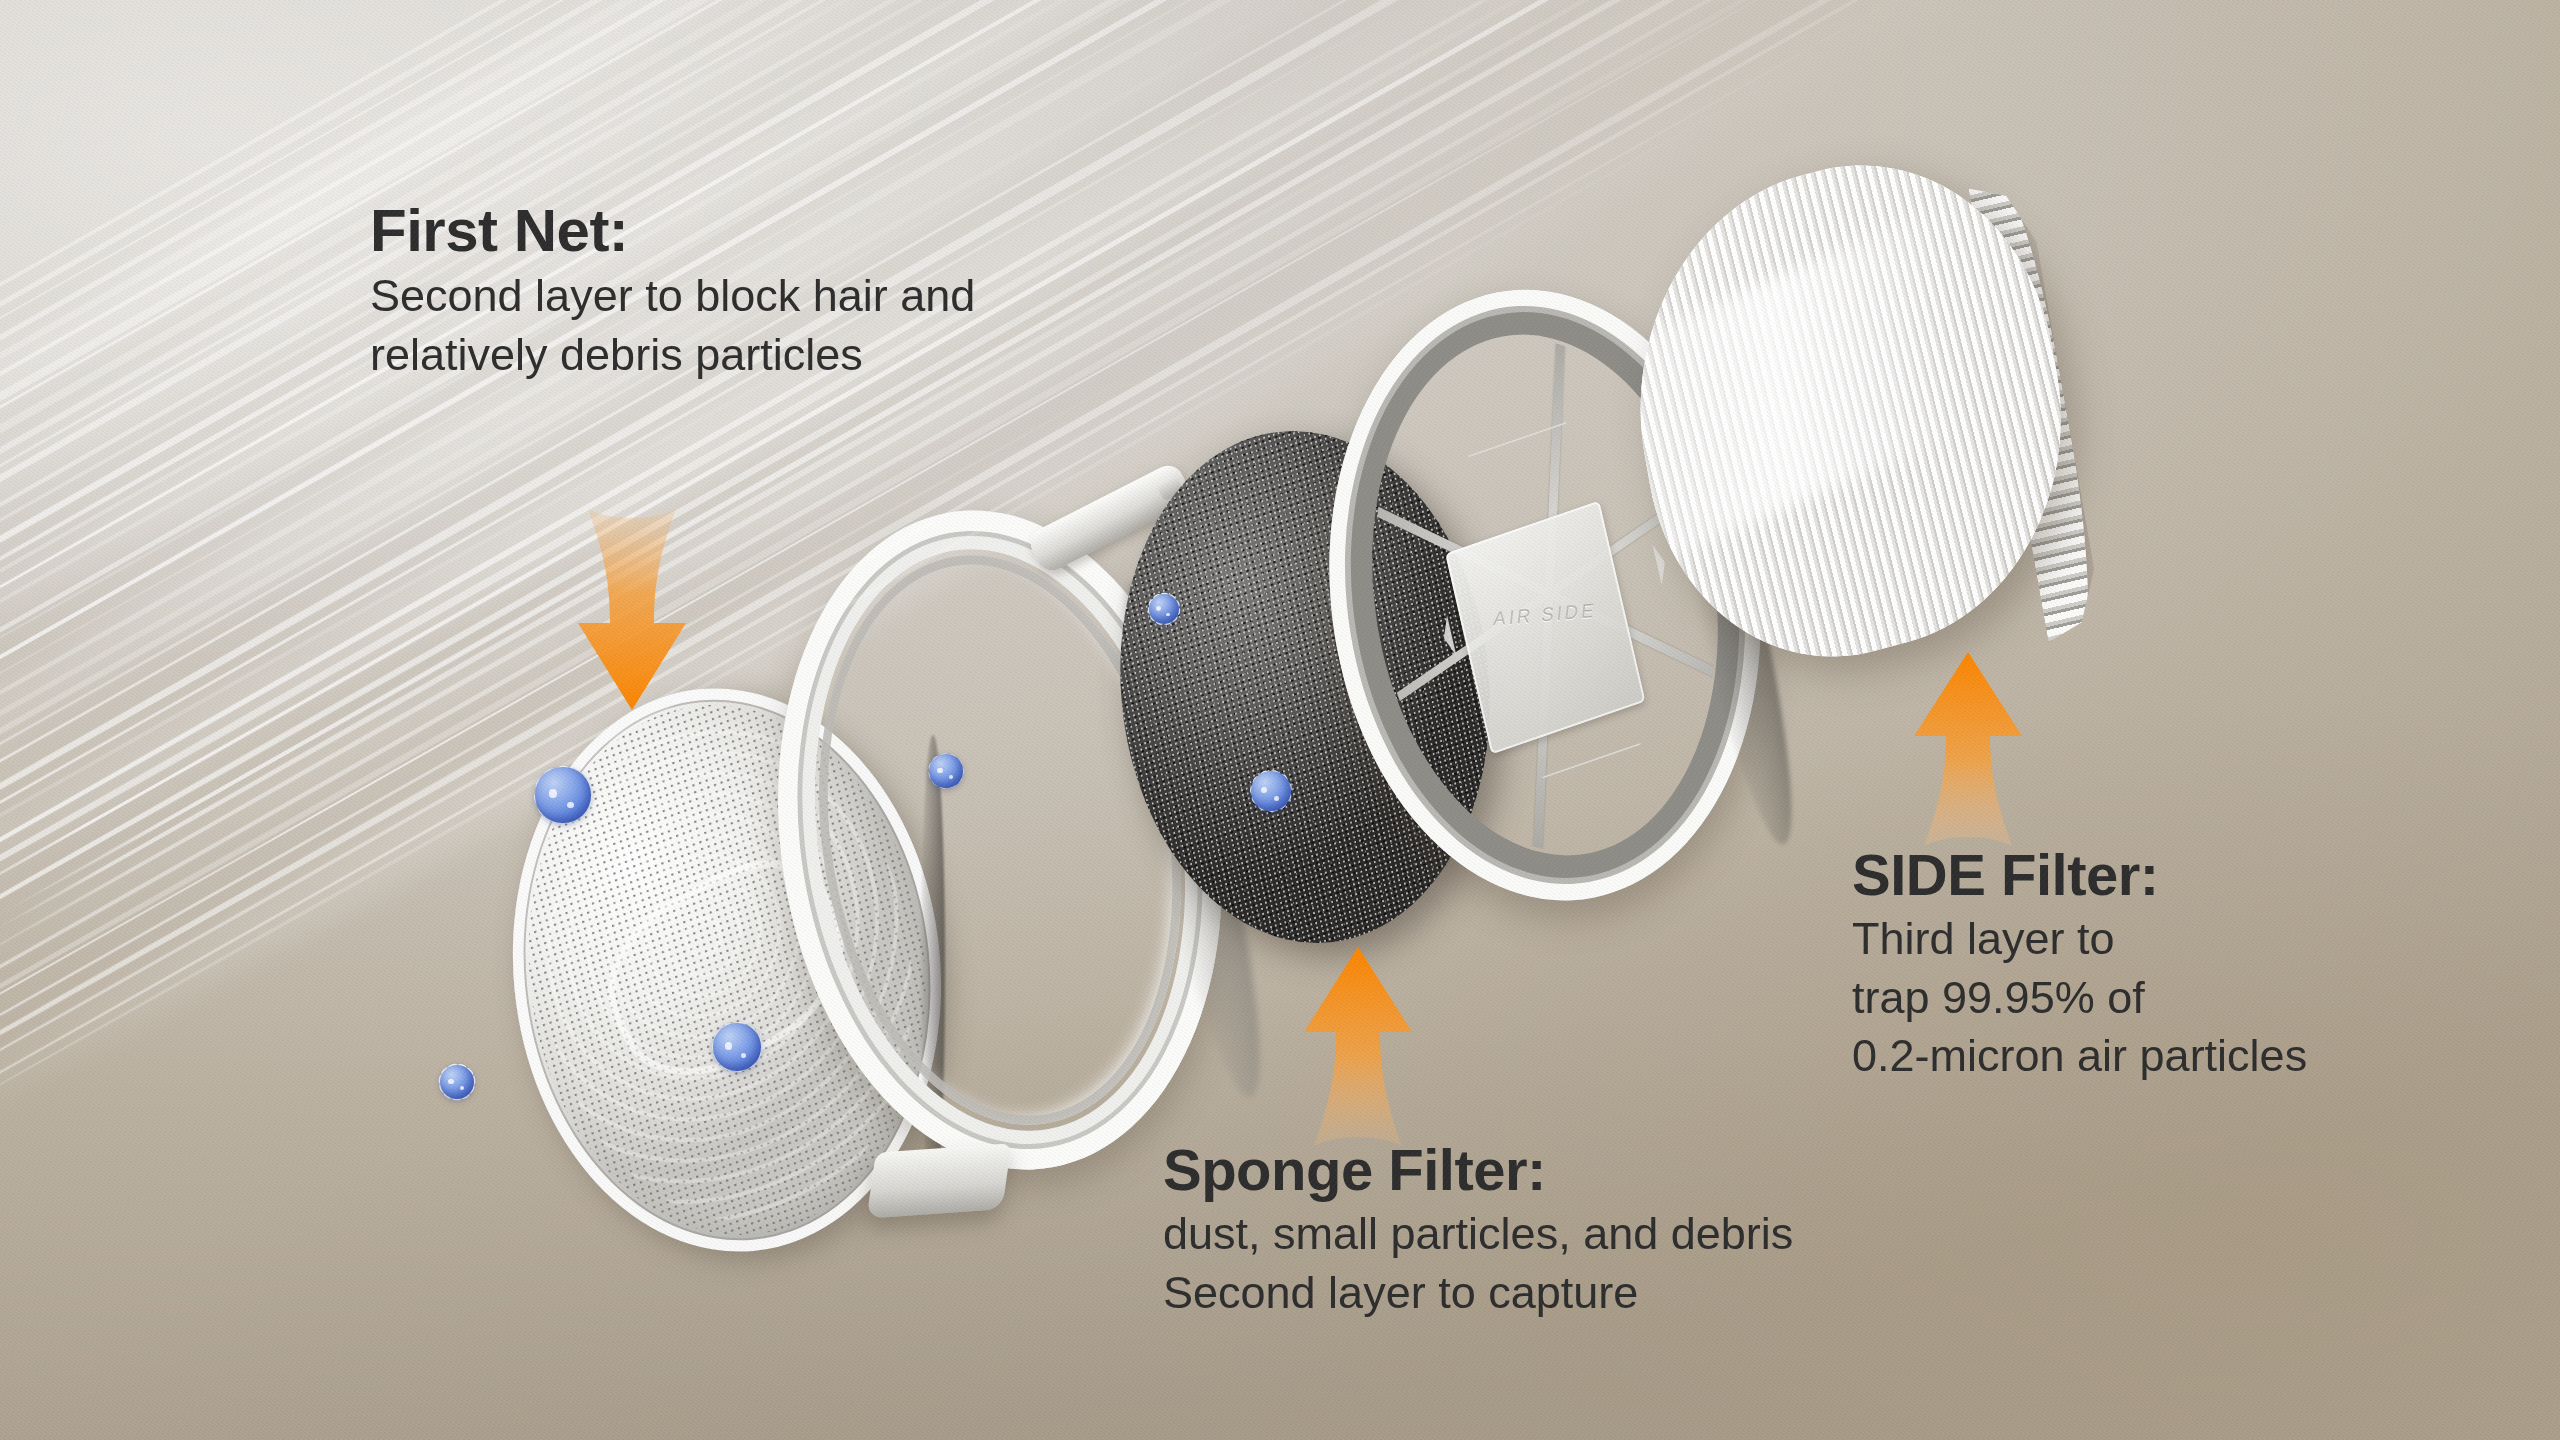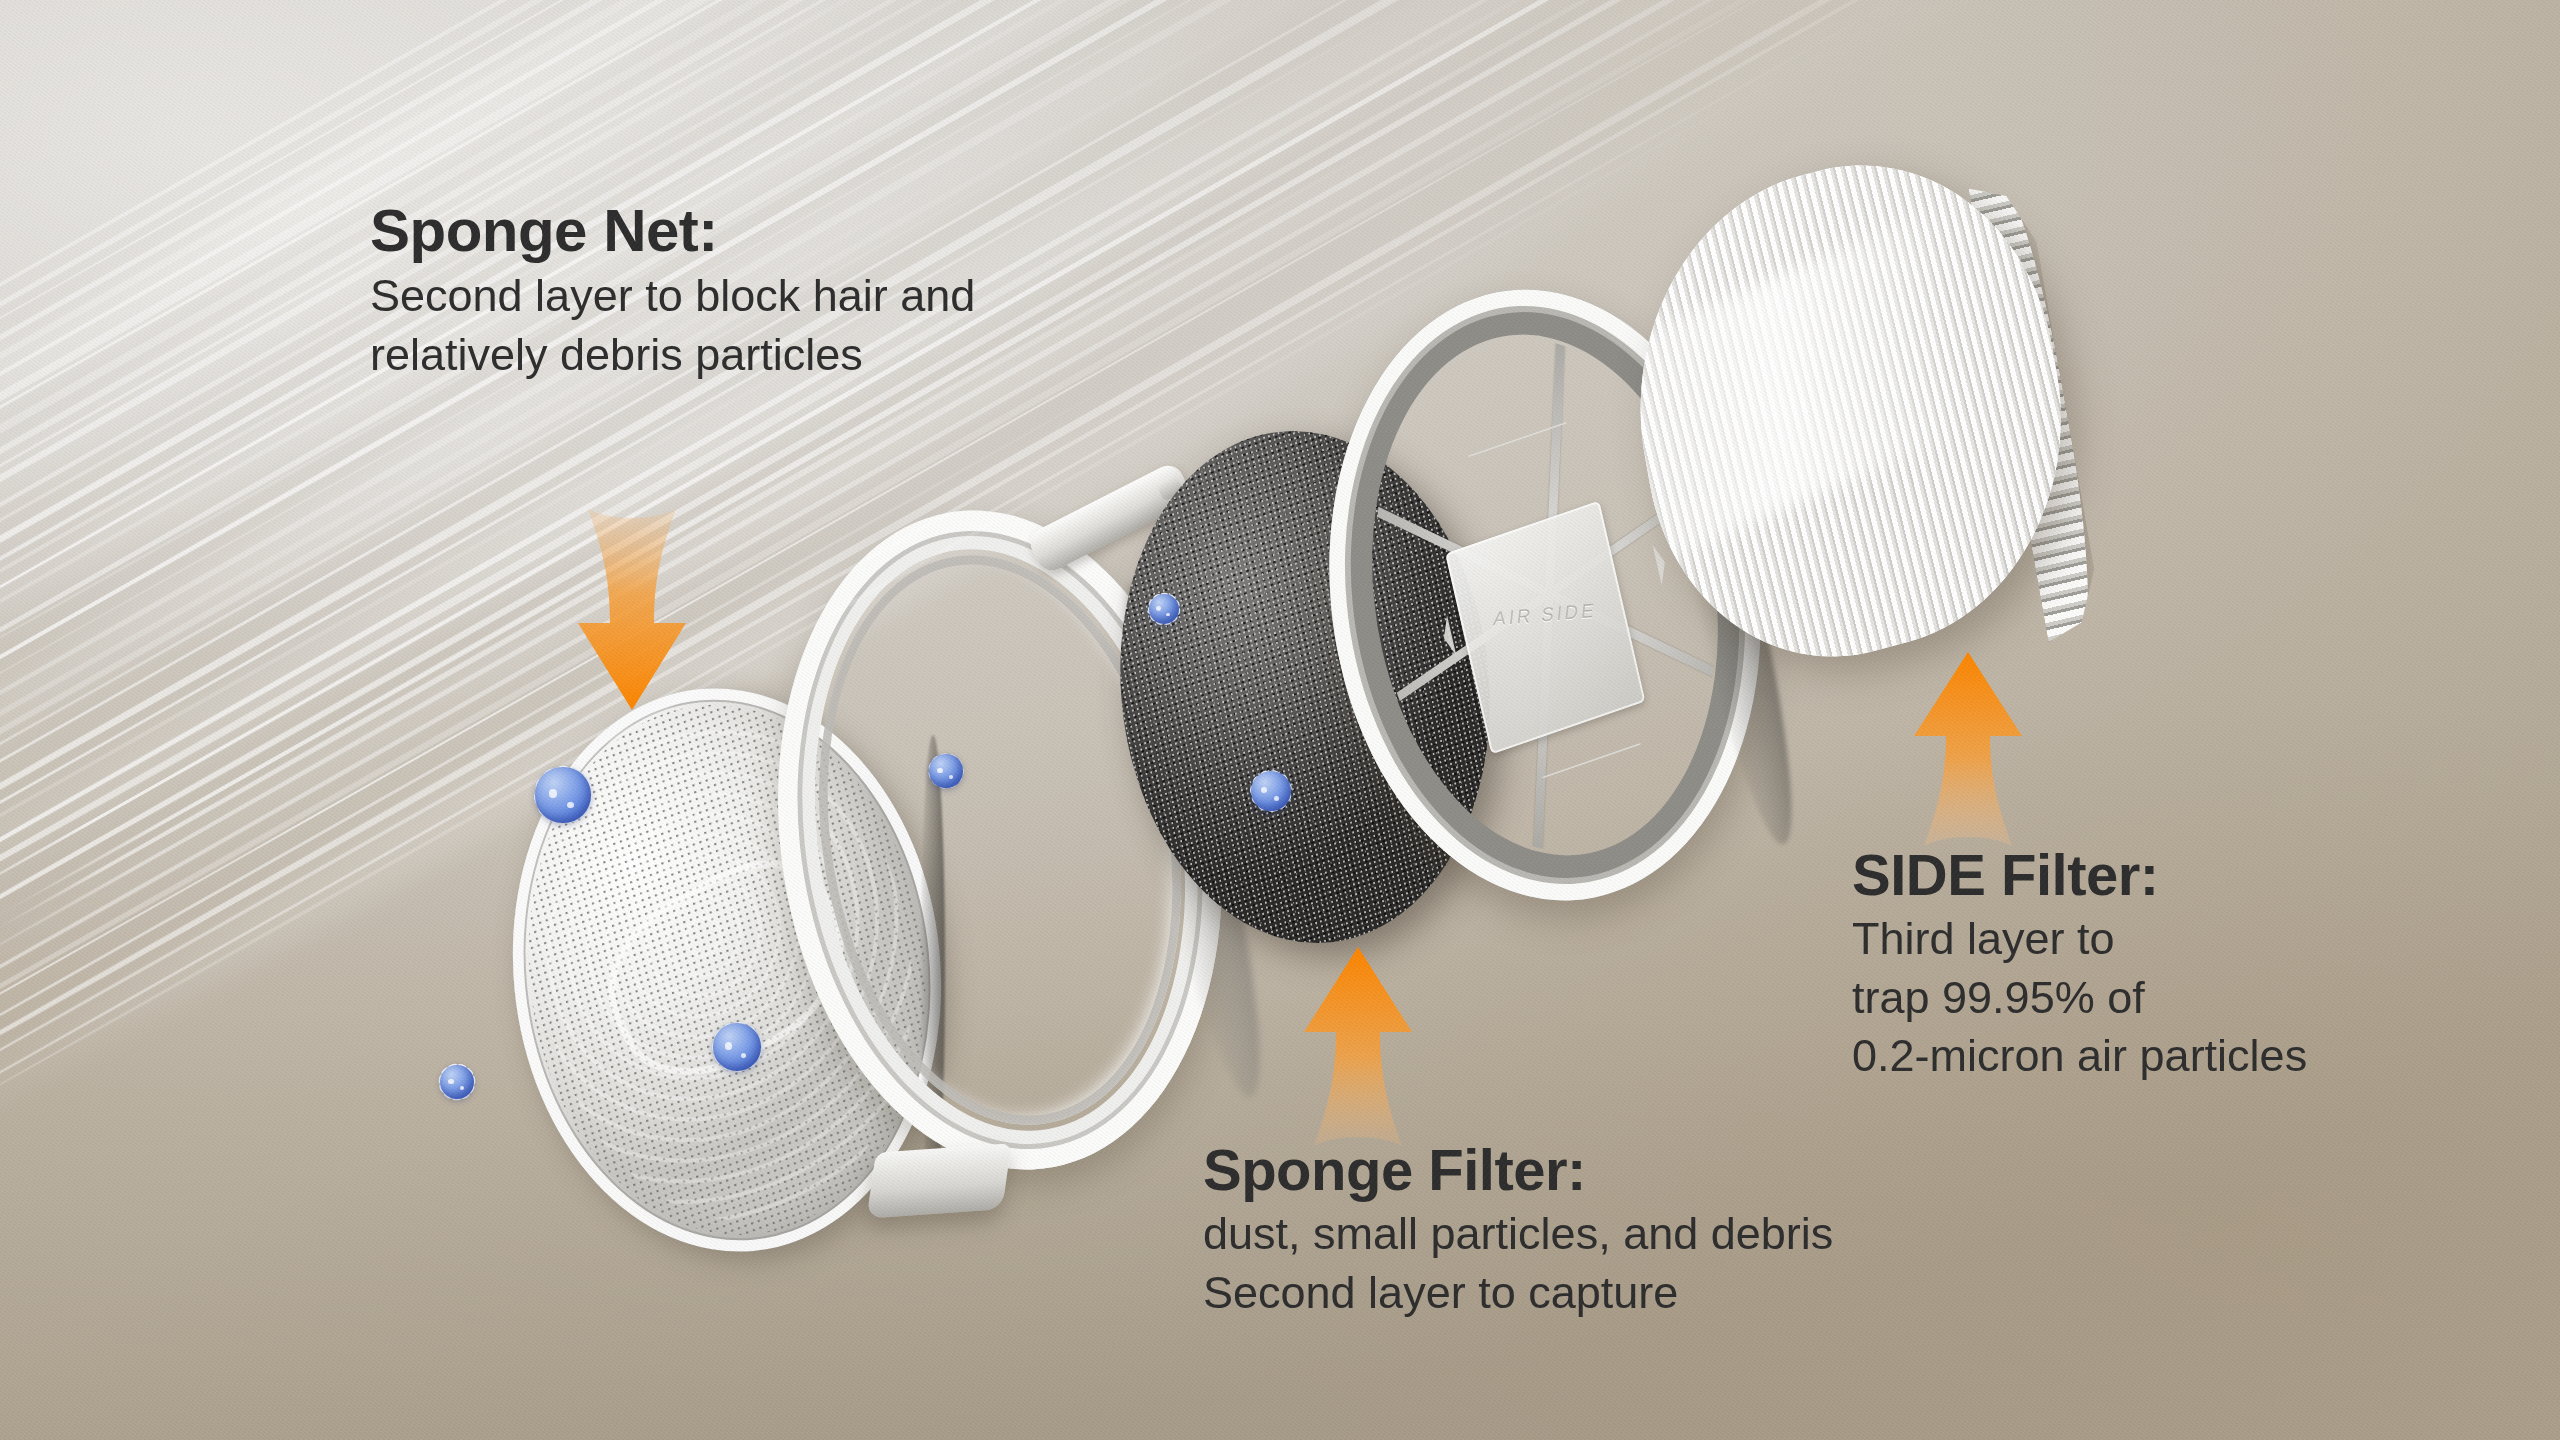--- a/index.html
+++ b/index.html
@@ -273,21 +273,21 @@
 
   
   .txt{position:absolute;color:#2E2E2E;}
   .txt h2{
     margin:0 0 6px 0;font-weight:800;letter-spacing:-.5px;line-height:1.02;
   }
   .txt p{margin:0;font-weight:400;line-height:1.30;}
   #t-metal{left:370px;top:200px;}
   #t-metal h2{font-size:60px;}
   #t-metal p{font-size:45px;}
-  #t-sponge{left:1163px;top:1140px;margin-left:40px;}
+  #t-sponge{left:1163px;top:1140px;}
   #t-sponge h2{font-size:58px;}
   #t-sponge p{font-size:45px;}
   #t-hepa{left:1852px;top:845px;}
   #t-hepa h2{font-size:58px;}
   #t-hepa p{font-size:45px;}
 </style>
 </head>
 <body>
 
 <div id="stage">
@@ -656,21 +656,21 @@
           <stop offset="0%" stop-color="#EFBE8C" stop-opacity=".30"></stop>
           <stop offset="45%" stop-color="#F5A03E" stop-opacity=".88"></stop>
           <stop offset="100%" stop-color="#FB8500" stop-opacity="1"></stop>
         </linearGradient>
       </defs>
       <path d="M26 196 C42 152 48 124 48 86 L16 86 L70 2 L124 86 L92 86 C92 124 98 152 114 196 C92 184 48 184 26 196 Z" fill="url(#gC)"></path>
     </svg>
   </div>
 
   <div class="txt" id="t-metal">
-    <h2>Sponge Net:</h2>
+    <h2>First Net:</h2>
     <p>Second layer to block hair and</p>
     <p>relatively debris particles</p>
   </div>
 
   <div class="txt" id="t-sponge">
     <h2>Sponge Filter:</h2>
     <p>dust, small particles, and debris</p>
     <p>Second layer to capture</p>
   </div>
 

